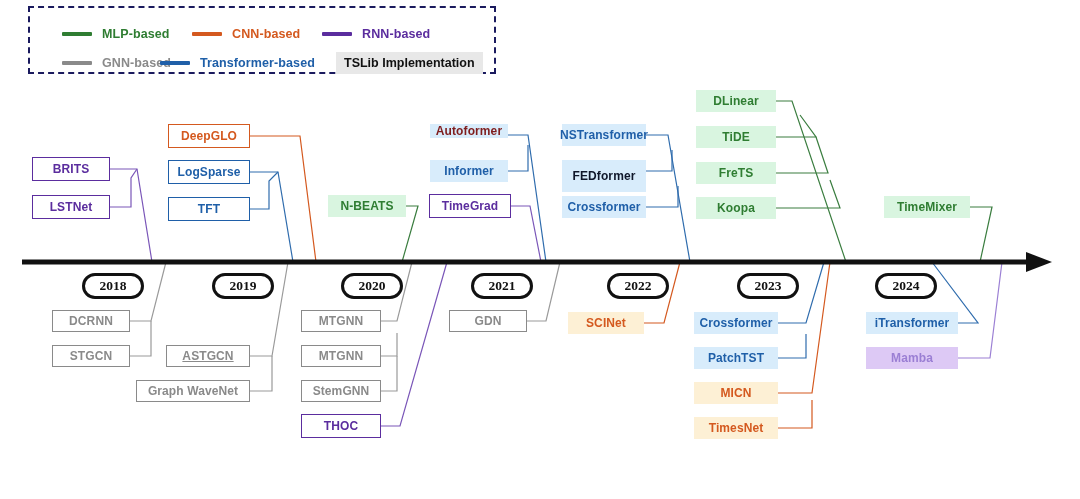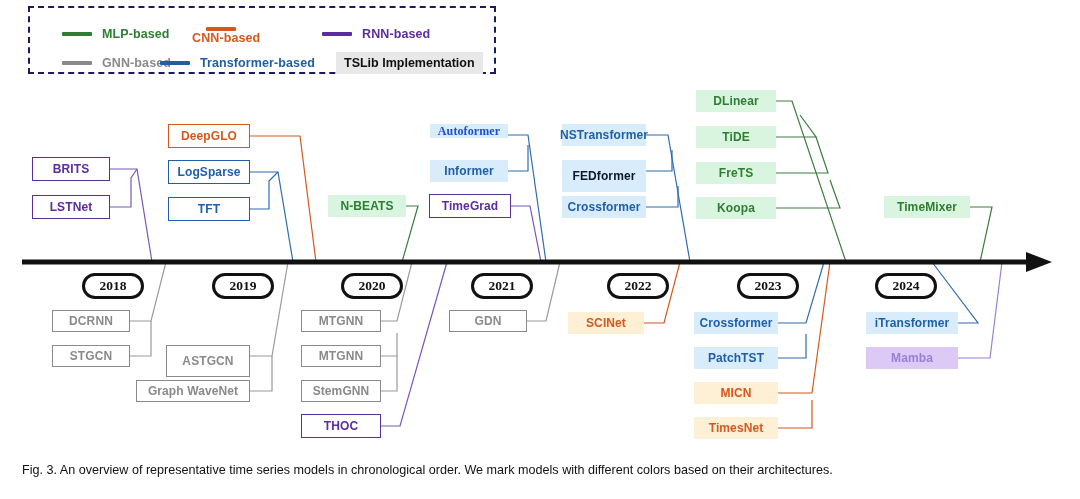--- a/index.html
+++ b/index.html
@@ -105,21 +105,21 @@
       <line x1="22" y1="262" x2="1032" y2="262" stroke="#111" stroke-width="5"></line>
       <polygon points="1026,252 1052,262 1026,272" fill="#111"></polygon>
     </g>
   </svg>
 
   <div class="legend-box">
     <div class="legend-item" style="left:32px;top:19px;">
       <span class="legend-swatch" style="background:#2f7d32"></span>
       <span class="legend-label" style="color:#2f7d32">MLP-based</span>
     </div>
-    <div class="legend-item" style="left:162px;top:19px;flex-direction:column;">
+    <div class="legend-item" style="left:162px;top:19px;">
       <span class="legend-swatch" style="background:#d4591f"></span>
       <span class="legend-label" style="color:#d4591f">CNN-based</span>
     </div>
     <div class="legend-item" style="left:292px;top:19px;align-items:center;">
       <span class="legend-swatch" style="background:#5b2d9e"></span>
       <span class="legend-label" style="color:#5b2d9e">RNN-based</span>
     </div>
     <div class="legend-item" style="left:32px;top:48px;">
       <span class="legend-swatch" style="background:#8a8a8a"></span>
       <span class="legend-label" style="color:#8a8a8a">GNN-based</span>
@@ -132,28 +132,28 @@
   </div>
 
   <div id="nodes">
       <div class="node outline" style="left: 32px; top: 157px; width: 78px; height: 24px; color: rgb(91, 45, 158); border-color: rgb(91, 45, 158);">BRITS</div>
       <div class="node outline" style="left: 32px; top: 195px; width: 78px; height: 24px; color: rgb(91, 45, 158); border-color: rgb(91, 45, 158);">LSTNet</div>
       <div class="node outline" style="left: 52px; top: 310px; width: 78px; height: 22px; color: rgb(138, 138, 138); border-color: rgb(138, 138, 138);">DCRNN</div>
       <div class="node outline" style="left: 52px; top: 345px; width: 78px; height: 22px; color: rgb(138, 138, 138); border-color: rgb(138, 138, 138);">STGCN</div>
       <div class="node outline" style="left: 168px; top: 124px; width: 82px; height: 24px; color: rgb(212, 89, 31); border-color: rgb(212, 89, 31);">DeepGLO</div>
       <div class="node outline" style="left: 168px; top: 160px; width: 82px; height: 24px; color: rgb(31, 95, 168); border-color: rgb(31, 95, 168);">LogSparse</div>
       <div class="node outline" style="left: 168px; top: 197px; width: 82px; height: 24px; color: rgb(31, 95, 168); border-color: rgb(31, 95, 168);">TFT</div>
-      <div class="node outline" style="left: 166px; top: 345px; width: 84px; height: 32px; color: rgb(138, 138, 138); border-color: rgb(138, 138, 138);">ASTGCN</div>
+      <div class="node outline" style="left: 166px; top: 345px; width: 84px; height: 22px; color: rgb(138, 138, 138); border-color: rgb(138, 138, 138); text-decoration: underline;">ASTGCN</div>
       <div class="node outline" style="left: 136px; top: 380px; width: 114px; height: 22px; color: rgb(138, 138, 138); border-color: rgb(138, 138, 138);">Graph WaveNet</div>
       <div class="node filled" style="left: 328px; top: 195px; width: 78px; height: 22px; color: rgb(47, 125, 50); background: rgb(217, 245, 224);">N-BEATS</div>
       <div class="node outline" style="left: 301px; top: 310px; width: 80px; height: 22px; color: rgb(138, 138, 138); border-color: rgb(138, 138, 138);">MTGNN</div>
       <div class="node outline" style="left: 301px; top: 345px; width: 80px; height: 22px; color: rgb(138, 138, 138); border-color: rgb(138, 138, 138);">MTGNN</div>
       <div class="node outline" style="left: 301px; top: 380px; width: 80px; height: 22px; color: rgb(138, 138, 138); border-color: rgb(138, 138, 138);">StemGNN</div>
       <div class="node outline" style="left: 301px; top: 414px; width: 80px; height: 24px; color: rgb(91, 45, 158); border-color: rgb(91, 45, 158);">THOC</div>
-      <div class="node filled" style="left: 430px; top: 124px; width: 78px; height: 14px; color: #1d4ed8; background: rgb(216, 236, 251); font-family: Liberation Serif, serif;">Autoformer</div>
+      <div class="node filled" style="left: 430px; top: 124px; width: 78px; height: 14px; color: #7f1d1d; background: rgb(216, 236, 251);">Autoformer</div>
       <div class="node filled" style="left: 430px; top: 160px; width: 78px; height: 22px; color: rgb(31, 95, 168); background: rgb(216, 236, 251);">Informer</div>
       <div class="node outline" style="left: 429px; top: 194px; width: 82px; height: 24px; color: rgb(91, 45, 158); border-color: rgb(91, 45, 158);">TimeGrad</div>
       <div class="node outline" style="left: 449px; top: 310px; width: 78px; height: 22px; color: rgb(138, 138, 138); border-color: rgb(138, 138, 138);">GDN</div>
       <div class="node filled" style="left: 562px; top: 124px; width: 84px; height: 22px; color: rgb(31, 95, 168); background: rgb(216, 236, 251);">NSTransformer</div>
       <div class="node filled" style="left: 562px; top: 160px; width: 84px; height: 32px; color: #0f172a; background: rgb(216, 236, 251);">FEDformer</div>
       <div class="node filled" style="left: 562px; top: 196px; width: 84px; height: 22px; color: rgb(31, 95, 168); background: rgb(216, 236, 251);">Crossformer</div>
       <div class="node filled" style="left: 568px; top: 312px; width: 76px; height: 22px; color: rgb(212, 89, 31); background: rgb(253, 240, 213);">SCINet</div>
       <div class="node filled" style="left: 696px; top: 90px; width: 80px; height: 22px; color: rgb(47, 125, 50); background: rgb(217, 245, 224);">DLinear</div>
       <div class="node filled" style="left: 696px; top: 126px; width: 80px; height: 22px; color: rgb(47, 125, 50); background: rgb(217, 245, 224);">TiDE</div>
       <div class="node filled" style="left: 696px; top: 162px; width: 80px; height: 22px; color: rgb(47, 125, 50); background: rgb(217, 245, 224);">FreTS</div>
@@ -167,14 +167,13 @@
       <div class="node filled" style="left: 866px; top: 347px; width: 92px; height: 22px; color: rgb(155, 127, 212); background: rgb(221, 201, 245);">Mamba</div>
       <div class="year" style="left: 82px; top: 249px;">2018</div>
       <div class="year" style="left: 212px; top: 249px;">2019</div>
       <div class="year" style="left: 341px; top: 249px;">2020</div>
       <div class="year" style="left: 471px; top: 249px;">2021</div>
       <div class="year" style="left: 607px; top: 249px;">2022</div>
       <div class="year" style="left: 737px; top: 249px;">2023</div>
       <div class="year" style="left: 875px; top: 249px;">2024</div>
     </div>
 
-  <div class="caption">Fig. 3. An overview of representative time series models in chronological order. We mark models with different colors based on their architectures.</div>
 </div>
 
 </body></html>

